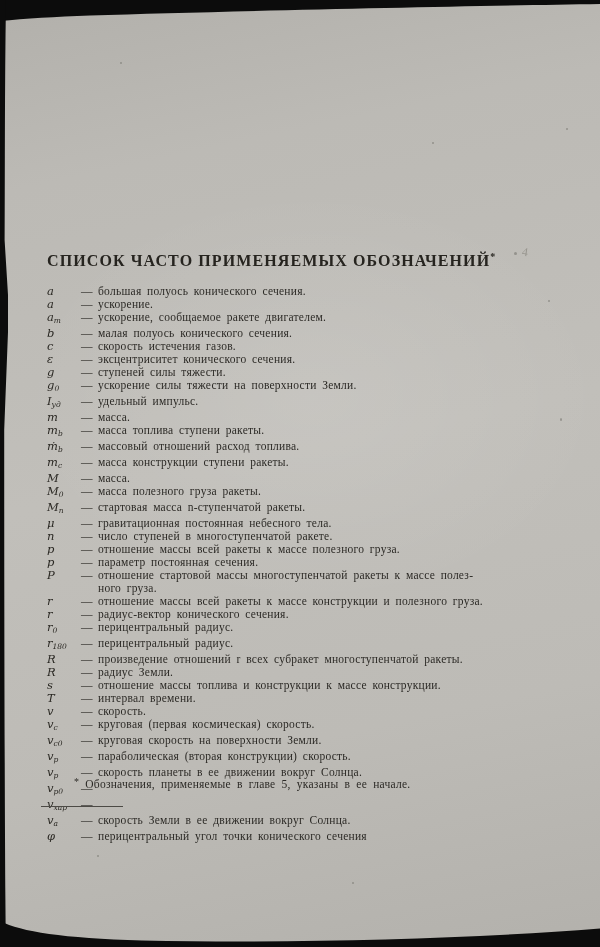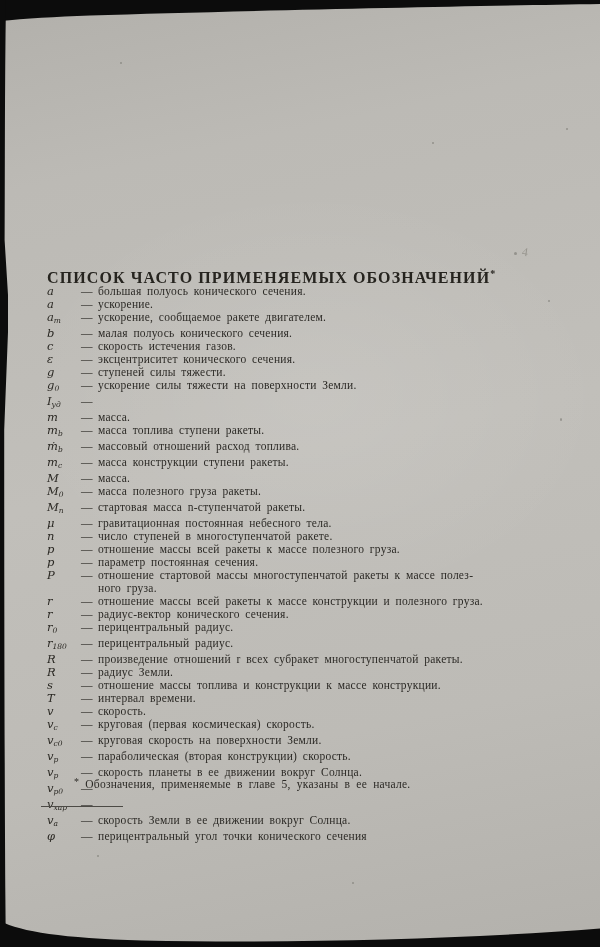--- a/index.html
+++ b/index.html
@@ -15,21 +15,21 @@
       radial-gradient(ellipse 420px 300px at 52% 42%, rgba(255,255,255,0.10), rgba(255,255,255,0) 70%),
       linear-gradient(168deg, #b2b0ab 0%, #bcbab5 18%, #c1bfba 48%, #bdbbb6 75%, #b3b1ac 100%);
     overflow: hidden;
   }
   .edges { position: absolute; top: 0; left: 0; pointer-events: none; }
   .speck { position: absolute; background: #6a6861; border-radius: 50%; opacity: .5; }
 
   .title {
     position: absolute; left: 47px; top: 251px;
     font-size: 16px; font-weight: 600; letter-spacing: 1.1px;
-    color: #26241f; white-space: nowrap; margin-top: 17px;
+    color: #26241f; white-space: nowrap;
   }
   .title .sup { font-size: 10px; vertical-align: 6px; letter-spacing: 0; }
 
   .list {
     position: absolute; left: 47px; top: 285px; width: 520px;
     color: #2c2a26;
   }
   .row { display: flex; align-items: baseline; font-size: 11.5px; line-height: 13px; }
   .sym {
     flex: 0 0 34px; font-style: italic; white-space: nowrap;
@@ -124,20 +124,21 @@
 
     <div class="row">
       <span class="sym"><span class="base">g</span><sub class="subscript">0</sub></span>
       <span class="dash">—</span>
       <span class="desc">ускорение силы тяжести на поверхности Земли.</span>
     </div>
 
     <div class="row">
       <span class="sym"><span class="base">I</span><sub class="subscript">уд</sub></span>
       <span class="dash">—</span>
+      <span class="desc">удельный импульс.</span>
     </div>
 
     <div class="row">
       <span class="sym"><span class="base">m</span></span>
       <span class="dash">—</span>
       <span class="desc">масса.</span>
     </div>
 
     <div class="row">
       <span class="sym"><span class="base">m</span><sub class="subscript">b</sub></span>

